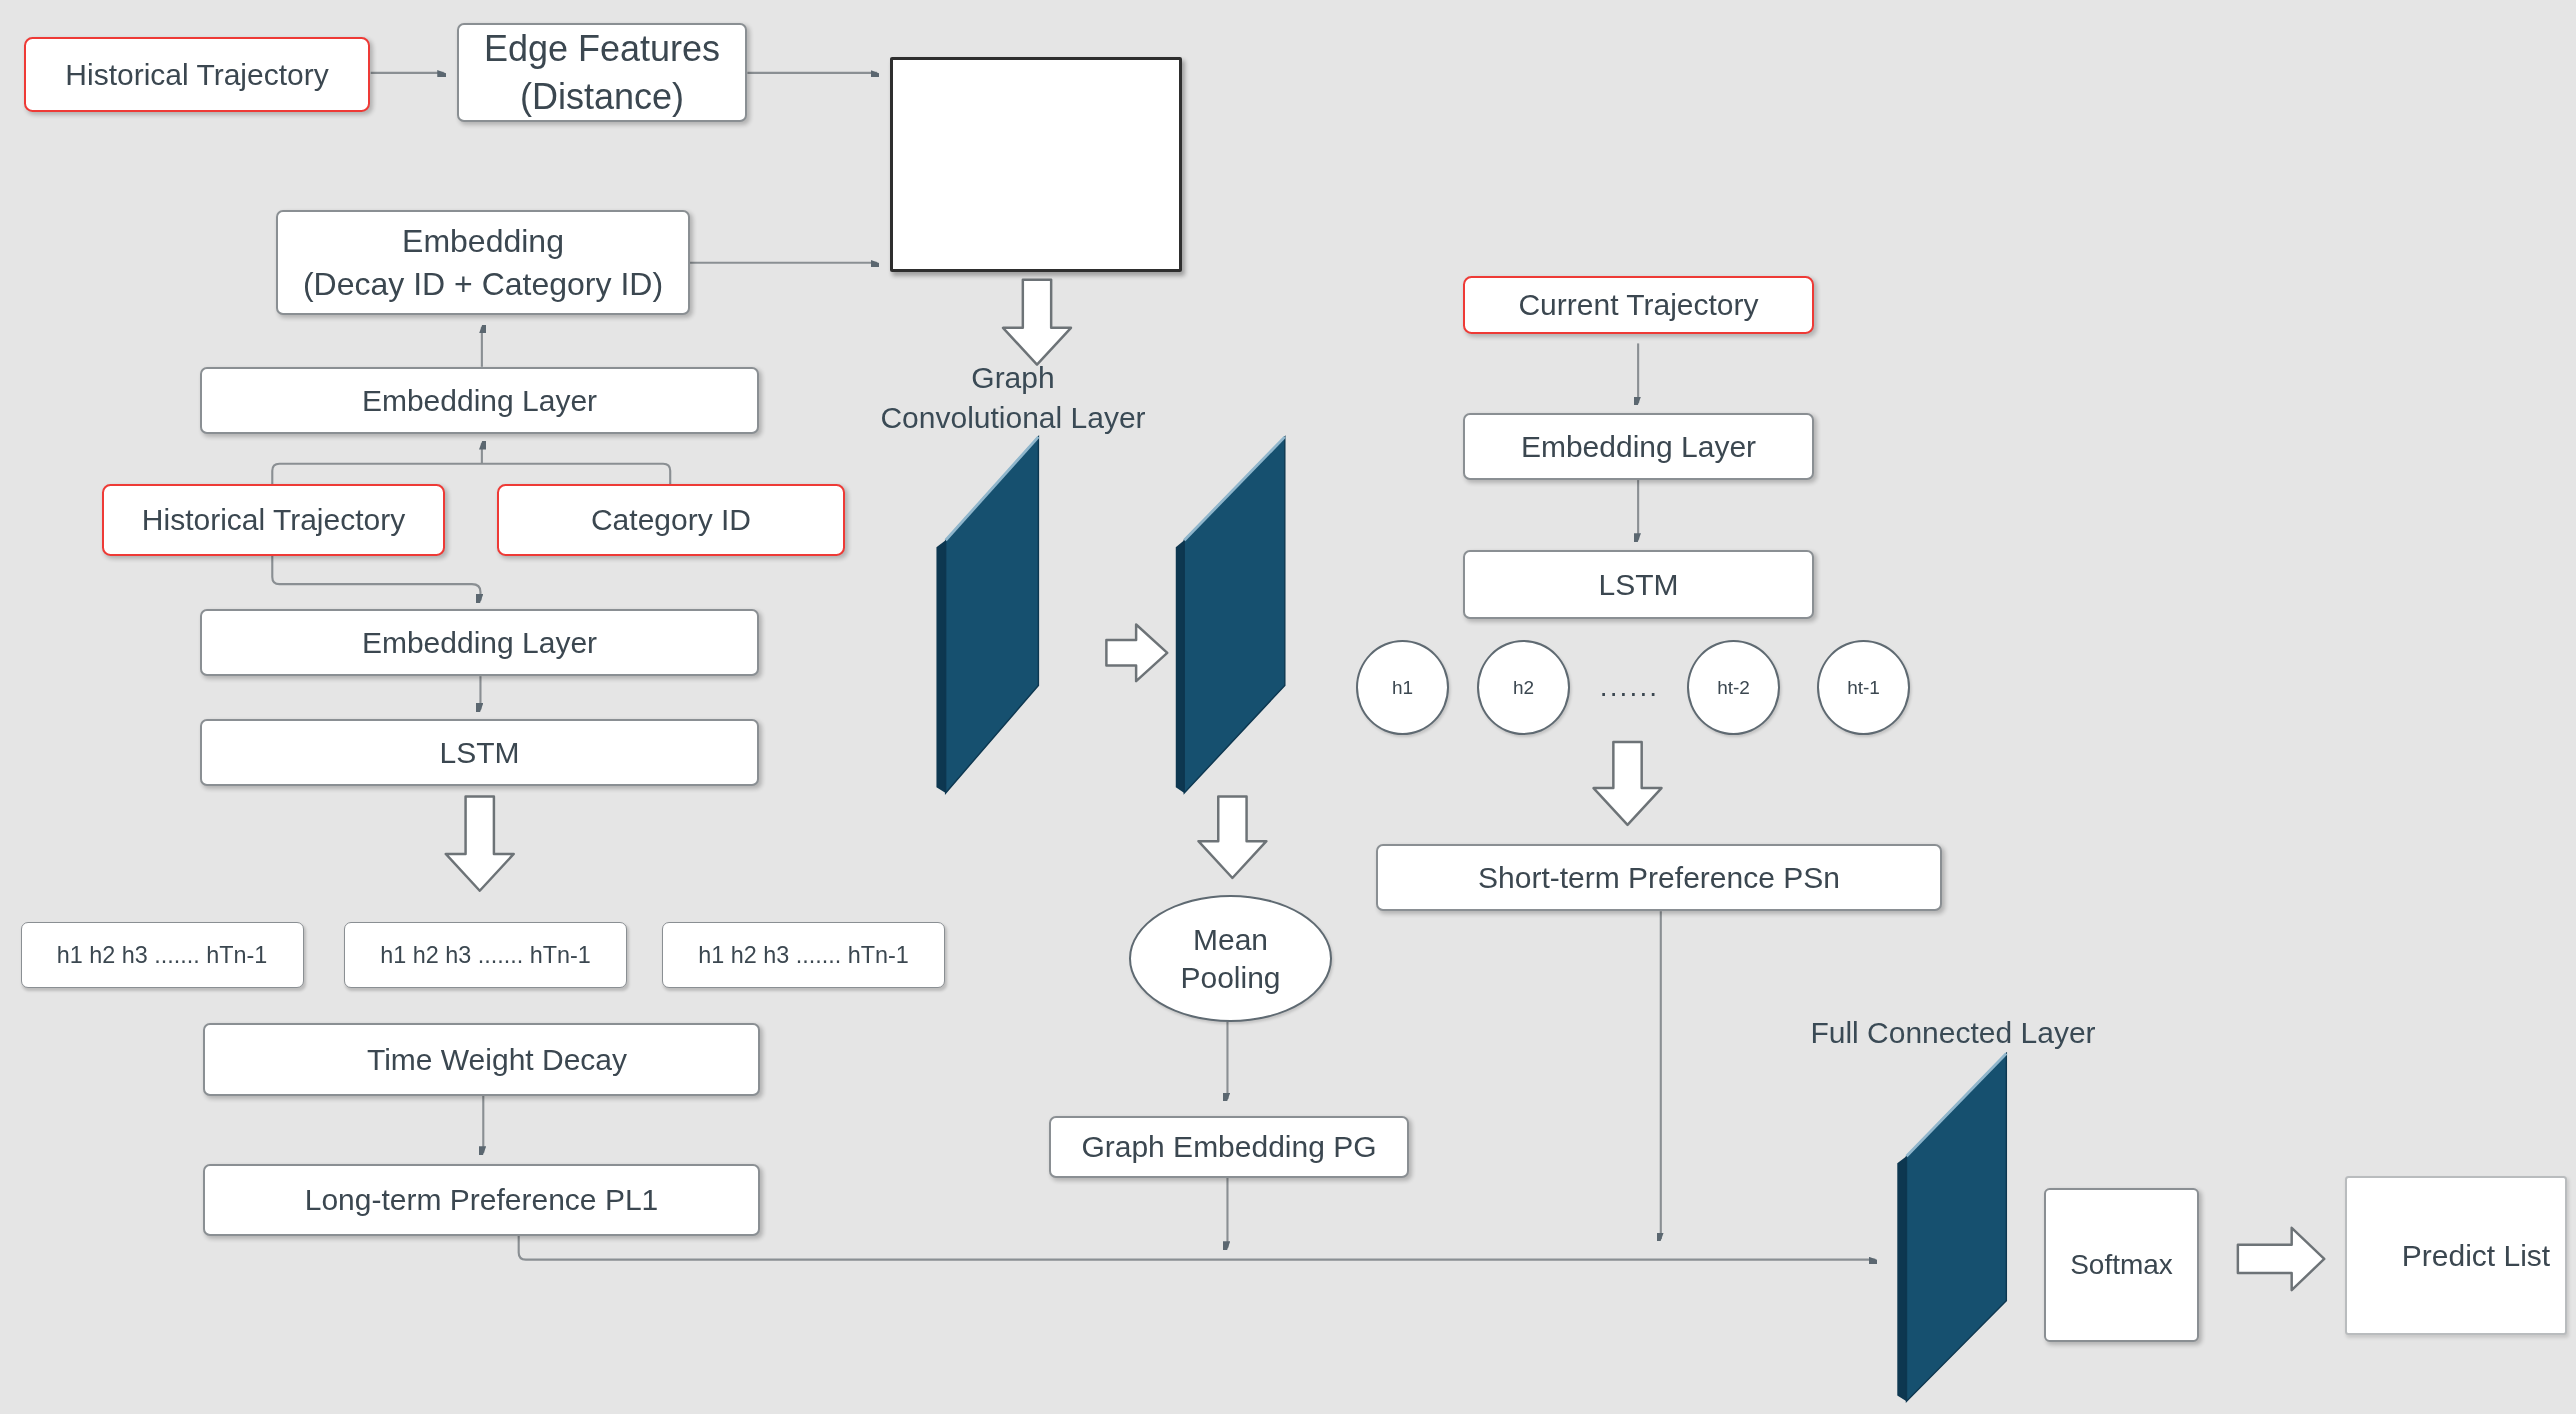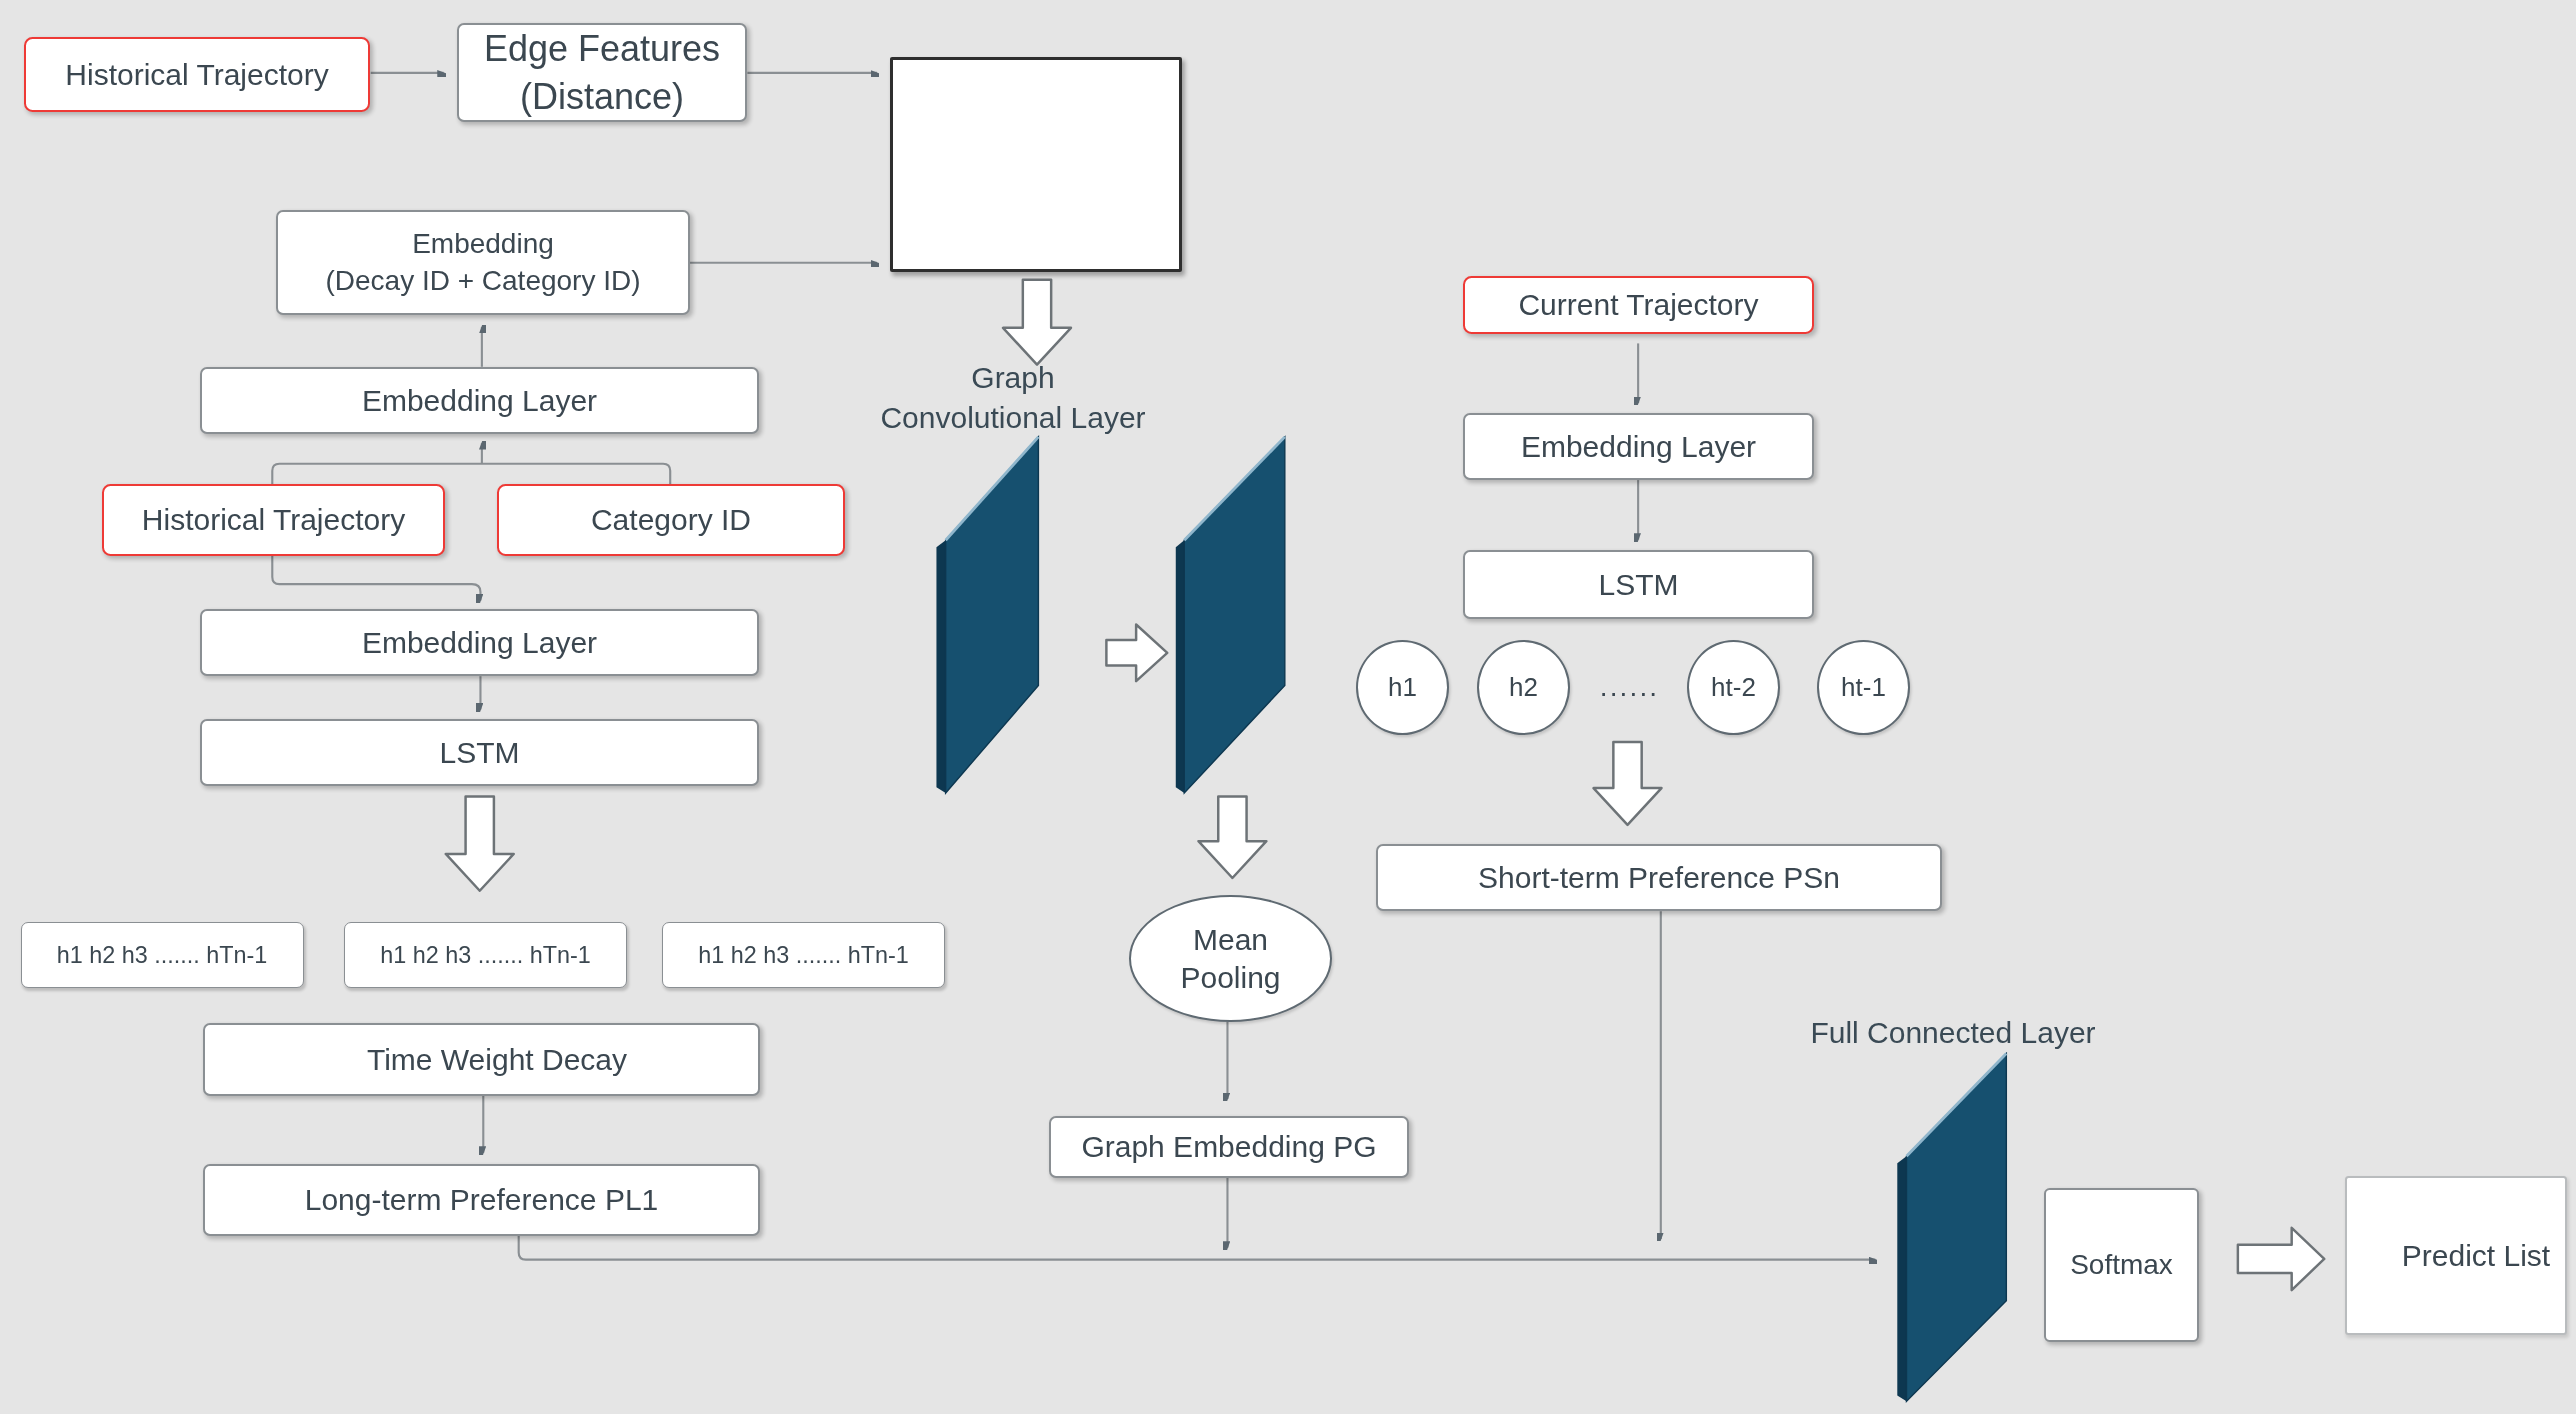--- a/index.html
+++ b/index.html
@@ -27,21 +27,21 @@
     z-index:2;
   }
   .red{border:2.8px solid #ee3a36;border-radius:8.5px;}
   .small{font-size:23.4px;box-shadow:1.4px 2.1px 2.8px rgba(0,0,0,0.18);border-width:1.8px;}
   .circle{
     position:absolute;
     background:#ffffff;
     border:2.1px solid #5f6a72;
     border-radius:50%;
     display:flex;align-items:center;justify-content:center;
-    font-size:26px;
+    font-size:19px;
     box-shadow:1.4px 2.1px 2.8px rgba(0,0,0,0.15);
     box-sizing:border-box;
     z-index:2;
   }
   .label{
     position:absolute;
     text-align:center;
     font-size:30px;
     color:#3a4a55;
     line-height:1.32;
@@ -150,21 +150,21 @@
     <span>Historical Trajectory</span>
   </div>
 
   <div class="box" style="left:457px;top:23px;width:290px;height:99px;font-size:36px;">
     <span>
       <span>Edge Features</span><br>
       <span>(Distance)</span>
     </span>
   </div>
 
-  <div class="box" style="left:276px;top:210px;width:414px;height:105px;font-size:28px;">
+  <div class="box" style="left:276px;top:210px;width:414px;height:105px;font-size:32px;">
     <span>
       <span>Embedding</span><br>
       <span>(Decay ID + Category ID)</span>
     </span>
   </div>
 
   <div class="box" style="left:200px;top:367px;width:559px;height:67px;">
     <span>Embedding Layer</span>
   </div>
 

